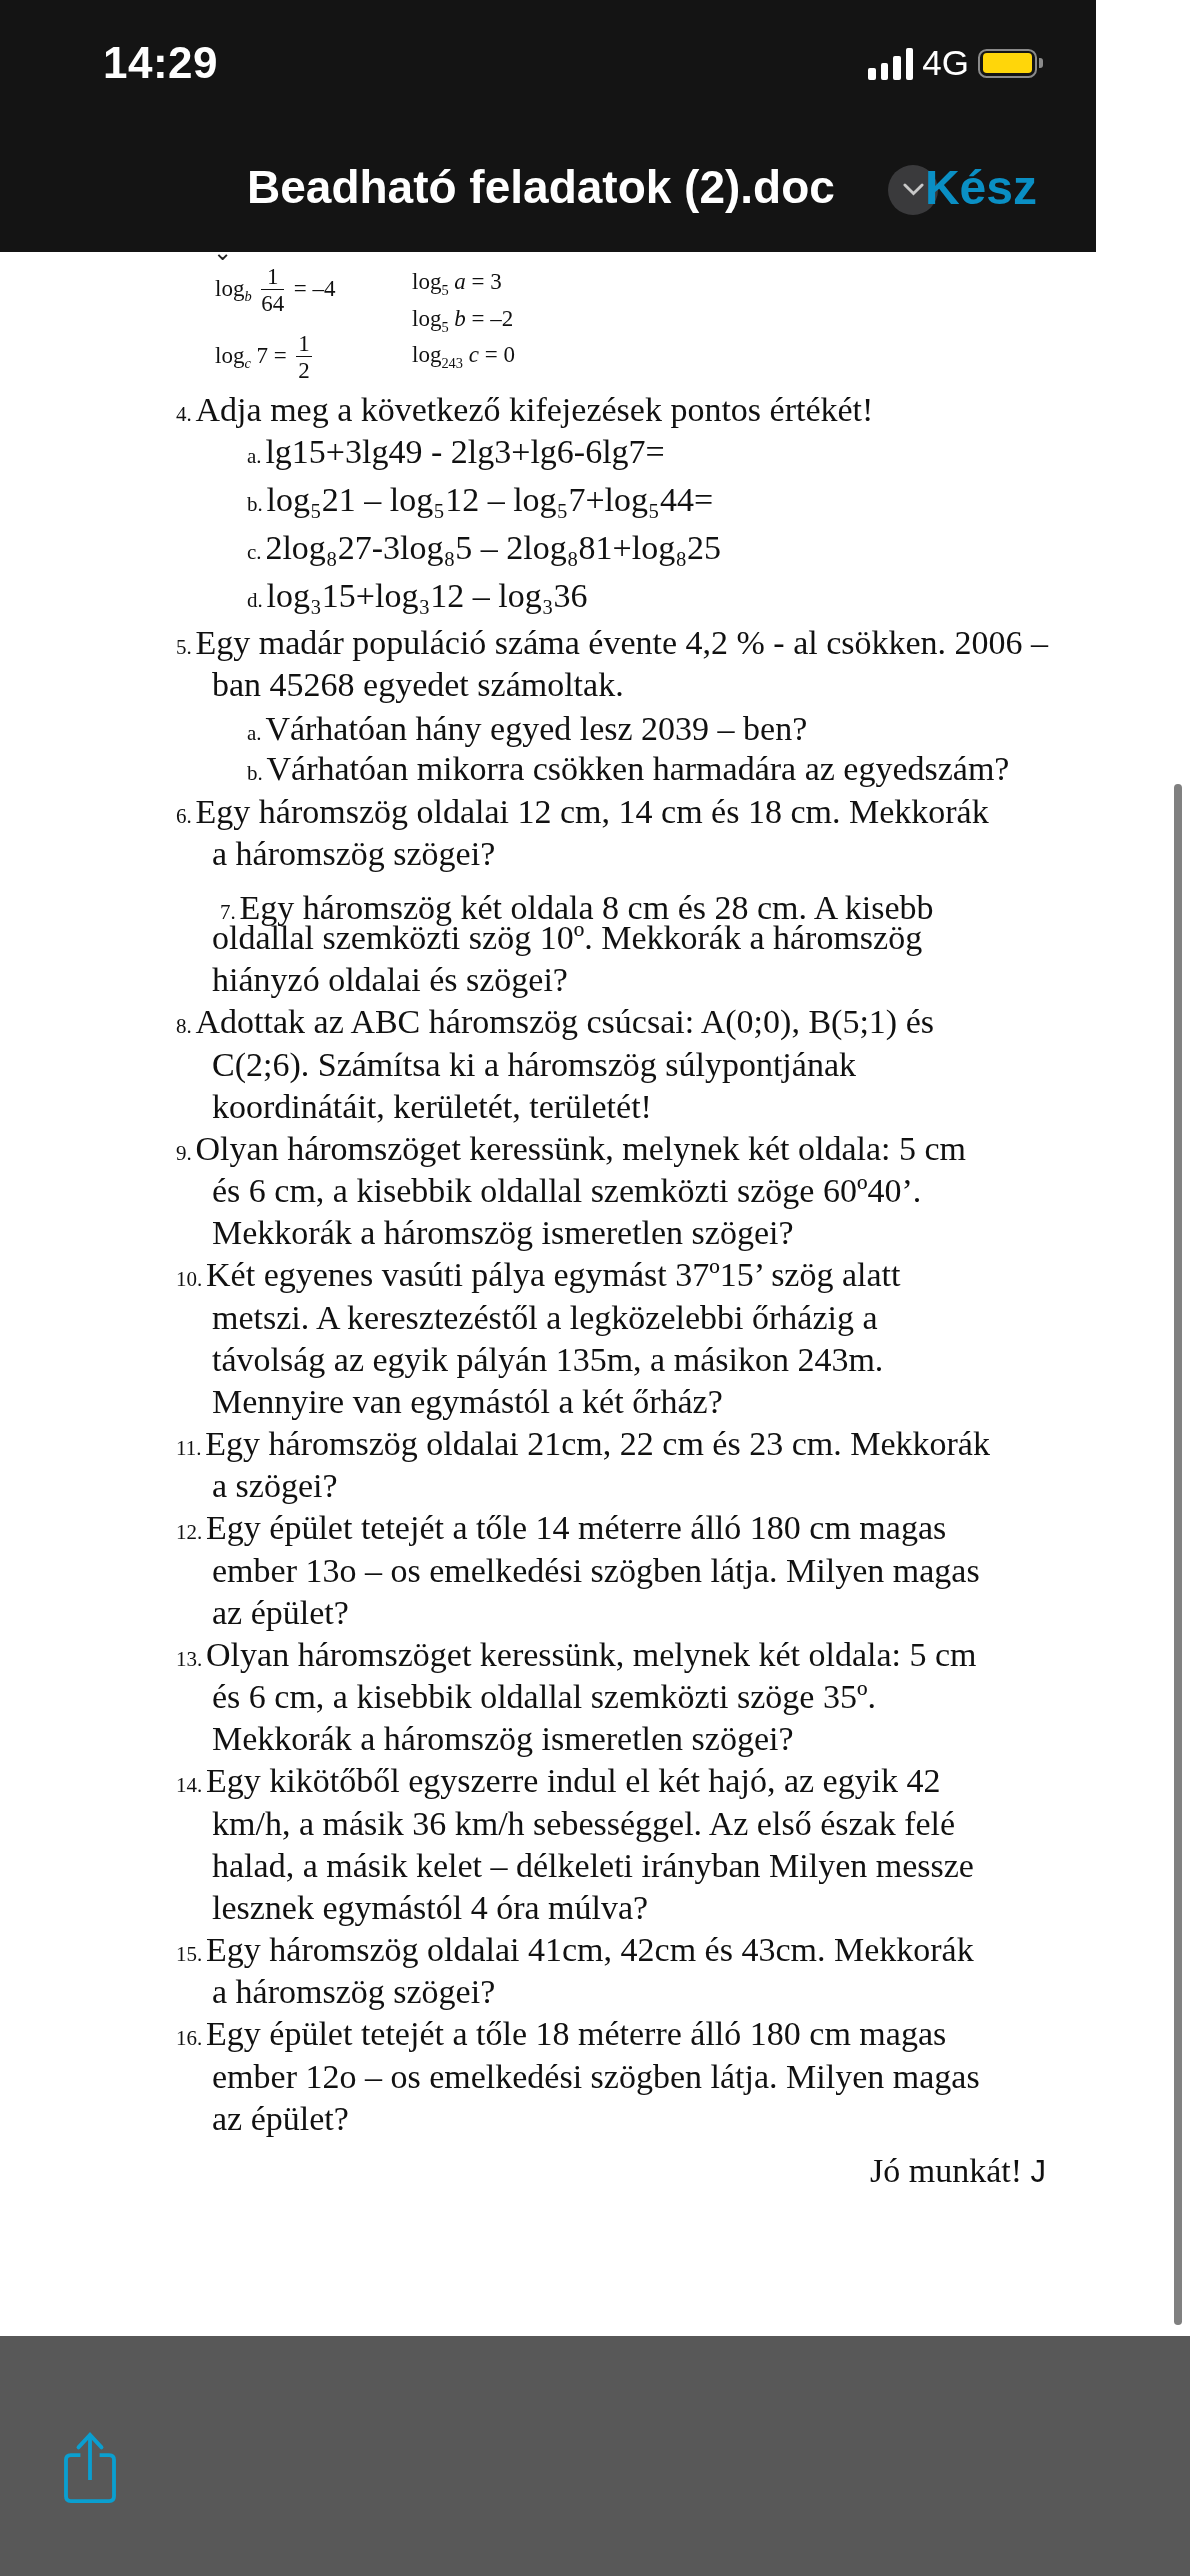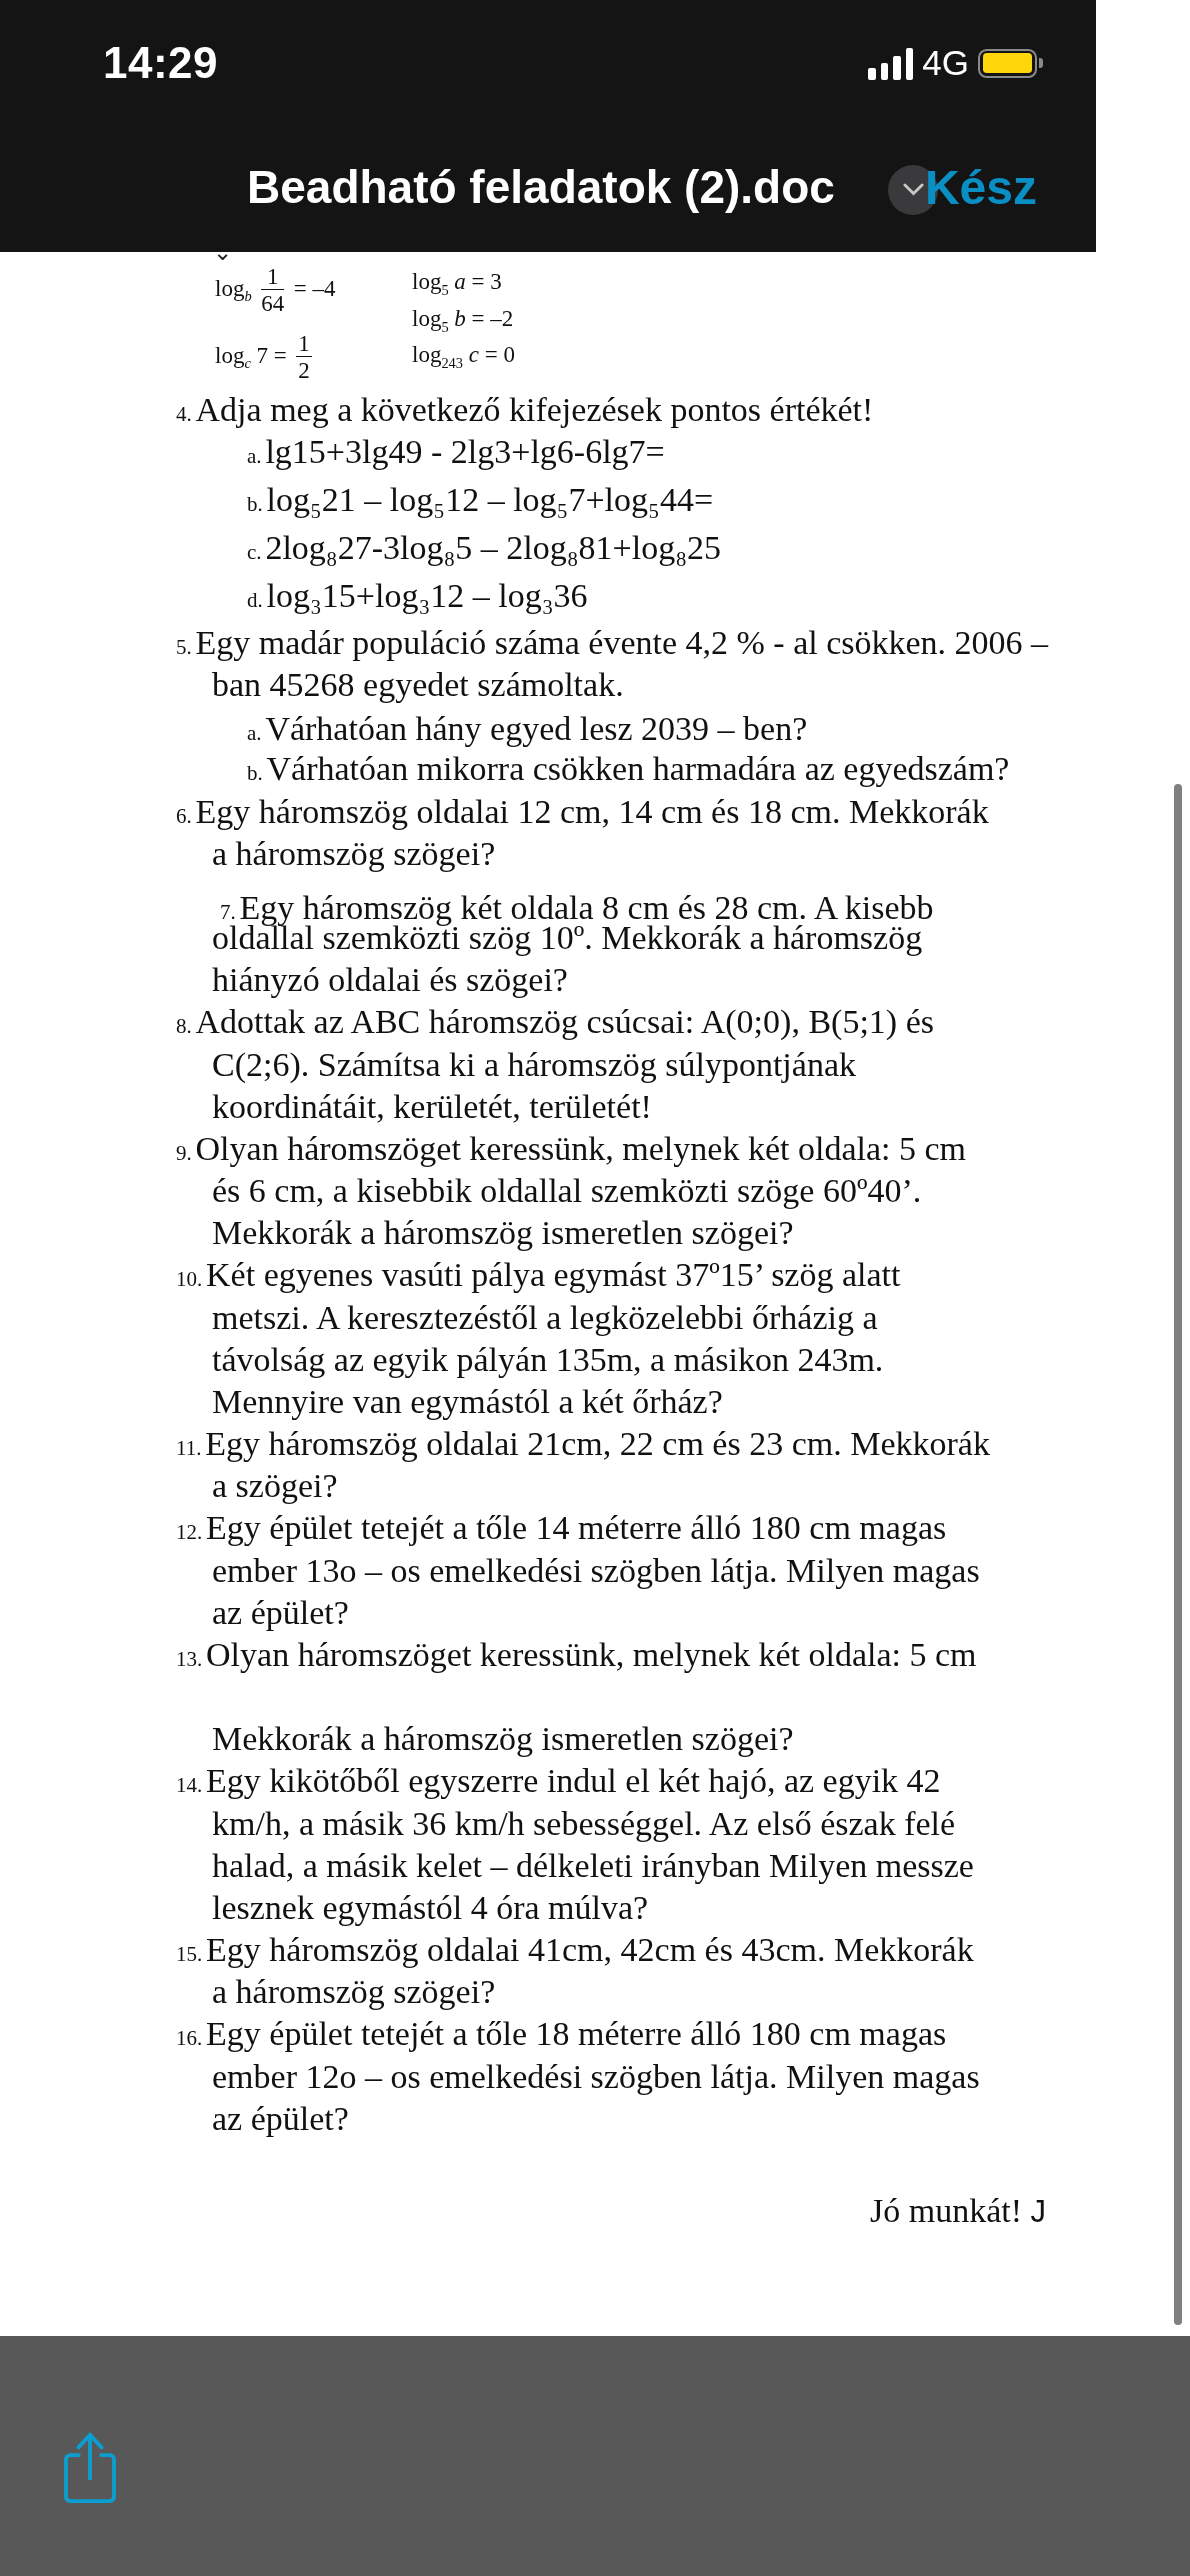--- a/index.html
+++ b/index.html
@@ -52,21 +52,21 @@
   .cutoff { position: absolute; left: 213px; top: -13.4px; font-size: 23px; color:#222; }
   .eq { position: absolute; font-size: 23px; white-space: nowrap; }
   .eq sub { font-size: 14.4px; }
   .frac { display: inline-block; vertical-align: middle; text-align: center; margin: 0 3.8px; }
   .frac .n { display: block; border-bottom: 1.4px solid #111; padding: 0 1.9px; line-height: 25px; }
   .frac .d { display: block; line-height: 27px; }
   .item { position: absolute; left: 176px; font-size: 34px; line-height: 42px; white-space: nowrap; }
   .num { font-size: 21px; margin-right: 3.8px; }
   .sub-item { position: absolute; left: 247px; font-size: 34px; line-height: 42px; white-space: nowrap; }
   .cont { position: absolute; left: 212px; font-size: 34px; line-height: 42px; white-space: nowrap; }
-  .closing { position: absolute; right: 144px; font-size: 34px; line-height: 42px; white-space: nowrap; margin-top: 40px; }
+  .closing { position: absolute; right: 144px; font-size: 34px; line-height: 42px; white-space: nowrap; }
   .closing .j { font-family: "Liberation Sans", sans-serif; font-size: 31px; }
   .scrollbar {
     position: absolute; left: 1174px; top: 784px; width: 7.7px; height: 1541px;
     background: #808080; border-radius: 3.8px;
   }
   .bottombar {
     position: absolute; left: 0; top: 2336px; width: 1190px; height: 240px;
     background: #585858;
   }
   .share { position: absolute; left: 61px; top: 96px; width: 58px; height: 73px; }
@@ -172,20 +172,21 @@
   <div class="cont" style="top:1129px;">Mennyire van egymástól a két őrház?</div>
 
   <div class="item" style="top:1171px;"><span class="num">11.</span><span>Egy háromszög oldalai 21cm, 22 cm és 23 cm. Mekkorák</span></div>
   <div class="cont" style="top:1213px;">a szögei?</div>
 
   <div class="item" style="top:1255px;"><span class="num">12.</span><span>Egy épület tetejét a tőle 14 méterre álló 180 cm magas</span></div>
   <div class="cont" style="top:1298px;">ember 13o – os emelkedési szögben látja. Milyen magas</div>
   <div class="cont" style="top:1340px;">az épület?</div>
 
   <div class="item" style="top:1382px;"><span class="num">13.</span><span>Olyan háromszöget keressünk, melynek két oldala: 5 cm</span></div>
+  <div class="cont" style="top:1424px;">és 6 cm, a kisebbik oldallal szemközti szöge 35º.</div>
   <div class="cont" style="top:1466px;">Mekkorák a háromszög ismeretlen szögei?</div>
 
   <div class="item" style="top:1508px;"><span class="num">14.</span><span>Egy kikötőből egyszerre indul el két hajó, az egyik 42</span></div>
   <div class="cont" style="top:1551px;">km/h, a másik 36 km/h sebességgel. Az első észak felé</div>
   <div class="cont" style="top:1593px;">halad, a másik kelet – délkeleti irányban Milyen messze</div>
   <div class="cont" style="top:1635px;">lesznek egymástól 4 óra múlva?</div>
 
   <div class="item" style="top:1677px;"><span class="num">15.</span><span>Egy háromszög oldalai 41cm, 42cm és 43cm. Mekkorák</span></div>
   <div class="cont" style="top:1719px;">a háromszög szögei?</div>
 

